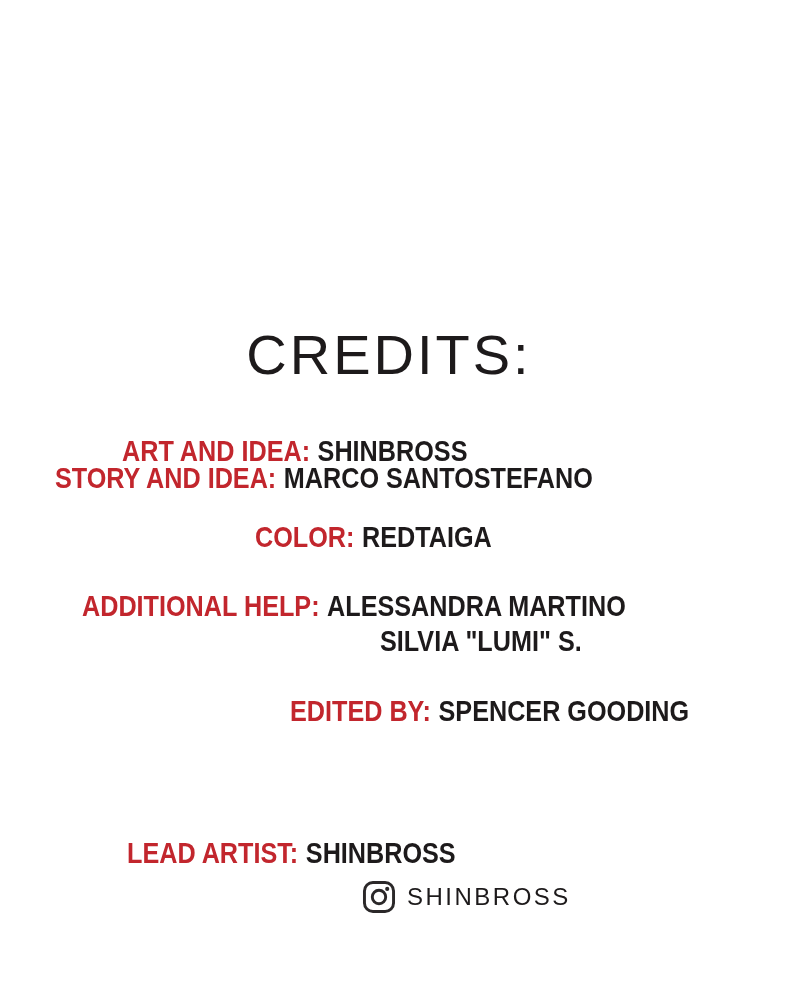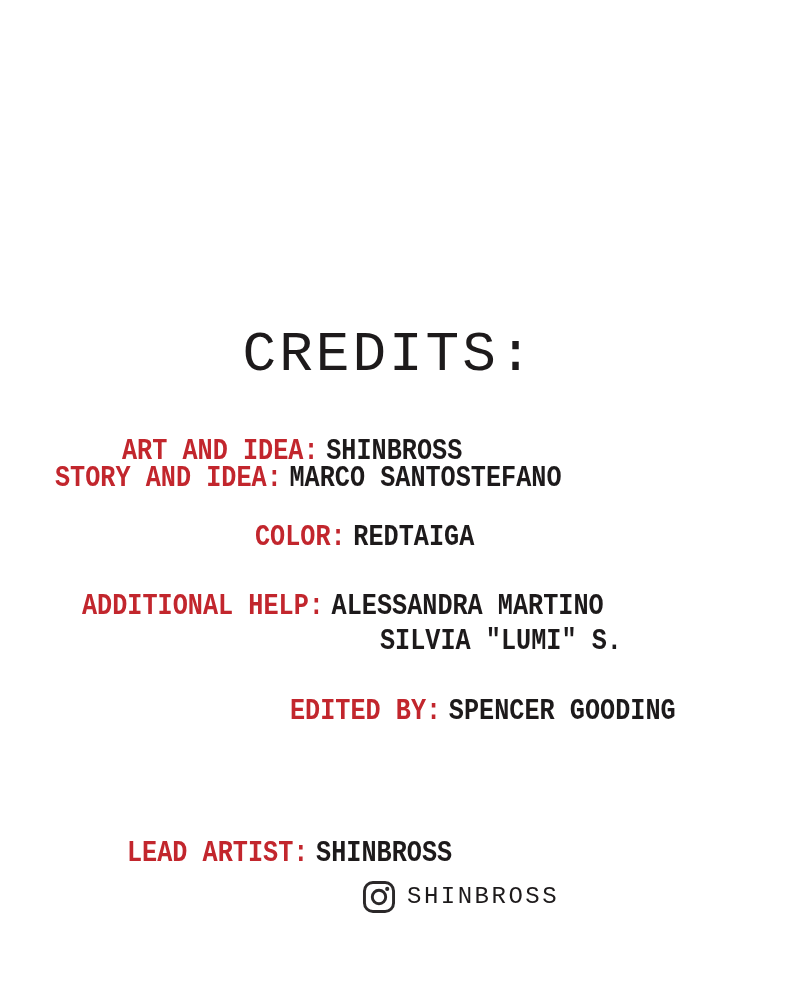--- a/index.html
+++ b/index.html
@@ -1,21 +1,21 @@
 <!DOCTYPE html>
 <html style="--accent: #c2262d; --ink: #1d1a1b; --bg: #ffffff;"><head>
 <meta charset="utf-8">
 <style>
   html, body { margin: 0; padding: 0; }
   .page {
     position: relative;
     width: 800px;
     height: 982px;
     background: var(--bg, #ffffff);
-    font-family: Liberation Mono, monospace;
+    font-family: Liberation Sans, sans-serif;
     overflow: hidden;
   }
   .title {
     position: absolute;
     top: 325px;
     left: 0;
     width: 800px;
     text-align: center;
     font-size: 56px;
     line-height: 60px;

